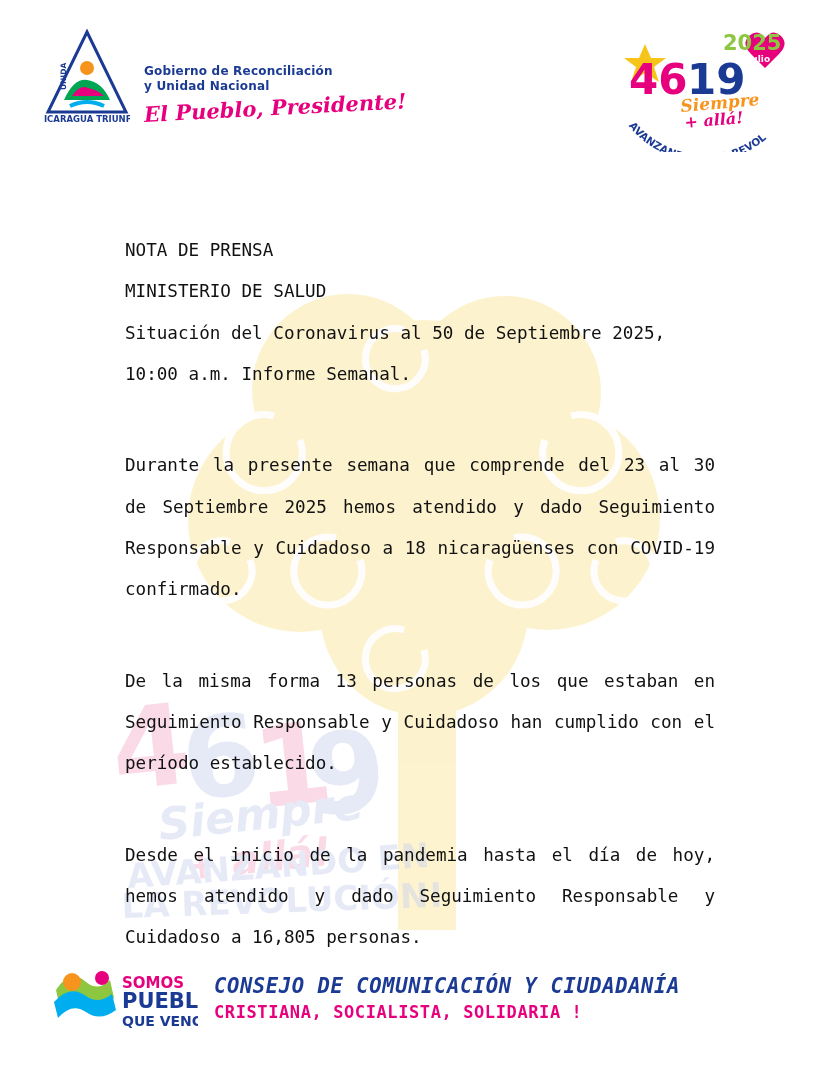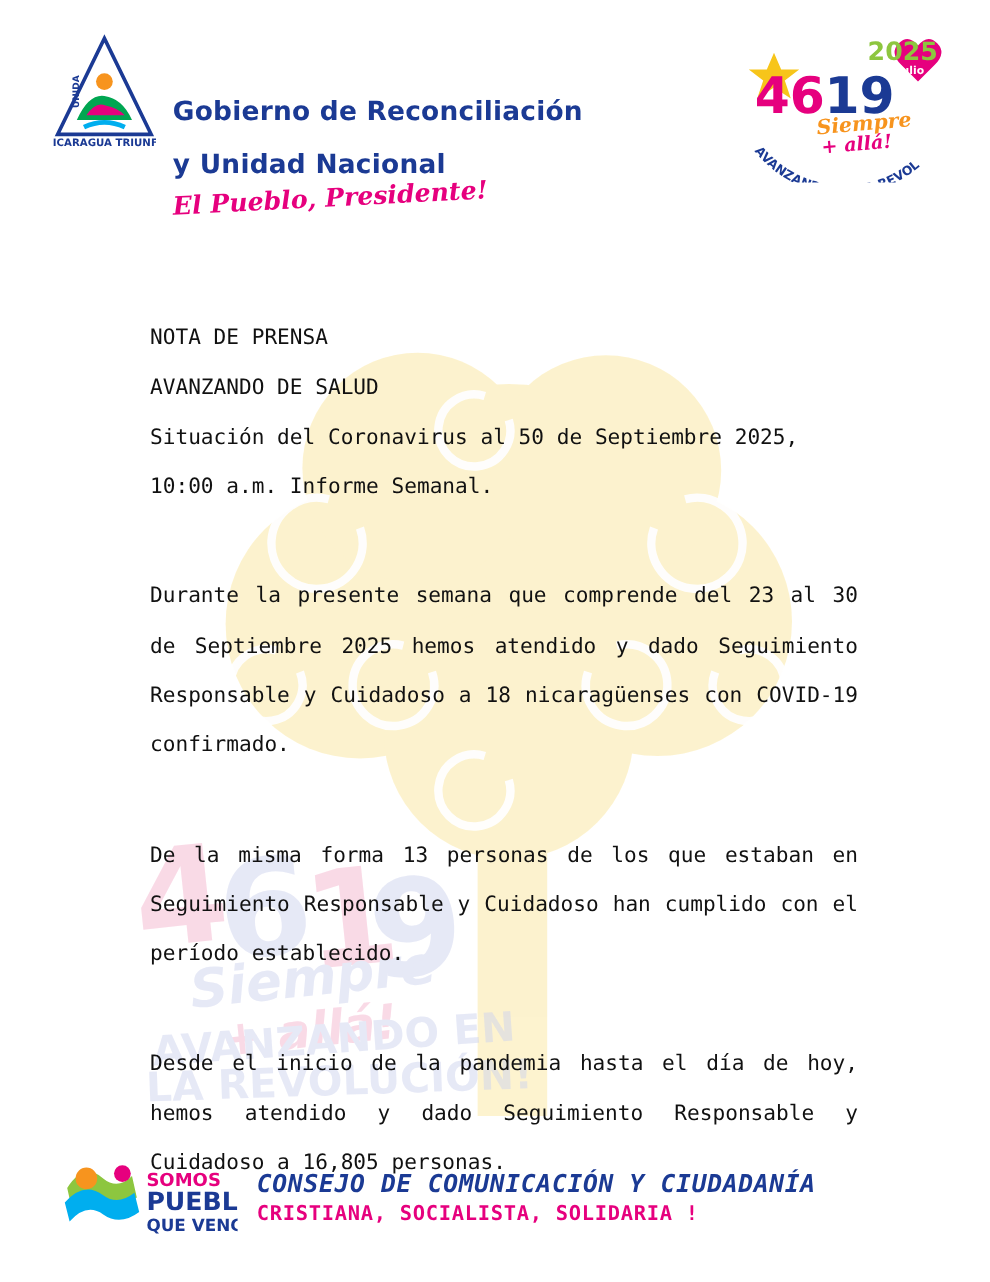--- a/index.html
+++ b/index.html
@@ -44,25 +44,24 @@
     height: 96px;
     position: relative;
     flex: 0 0 auto;
   }
   .gov-text {
     padding-top: 36px;
   }
   .gov-line1, .gov-line2 {
     font-family: "DejaVu Sans", sans-serif;
     font-weight: bold;
-    font-size: 22px;
+    font-size: 12px;
     color: #1b3a94;
     letter-spacing: 0.2px;
     line-height: 1.25;
-    margin-top: 16px;
   }
   .gov-slogan {
     margin-top: 8px;
     font-family: "DejaVu Serif", serif;
     font-style: italic;
     font-weight: bold;
     font-size: 21px;
     color: #e6007e;
     transform: rotate(-3deg);
     transform-origin: left center;
@@ -225,21 +224,21 @@
       </defs>
       <text font-family="DejaVu Sans, sans-serif" font-size="10.5" font-weight="bold" fill="#1b3a94">
         <textPath href="#arcp" startOffset="6%">AVANZANDO EN LA REVOLUCIÓN!</textPath>
       </text>
     </svg>
   </div>
 </div>
 
 <div class="doc-body">
   <p class="nojustify tight">NOTA DE PRENSA</p>
-  <p class="nojustify tight">AVANZANDO DE SALUD</p>
+  <p class="nojustify tight">MINISTERIO DE SALUD</p>
   <p class="nojustify tight">Situación del Coronavirus al 50 de Septiembre 2025,</p>
   <p class="nojustify">10:00 a.m. Informe Semanal.</p>
 
   <div class="spacer-block"></div>
 
   <p>Durante la presente semana que comprende del 23 al 30 de Septiembre 2025 hemos atendido y dado Seguimiento Responsable y Cuidadoso a 18 nicaragüenses con COVID-19 confirmado.</p>
   <div class="spacer-block"></div>
 
   <p>De la misma forma 13 personas de los que estaban en Seguimiento Responsable y Cuidadoso han cumplido con el período establecido.</p>
   <div class="spacer-block"></div>

